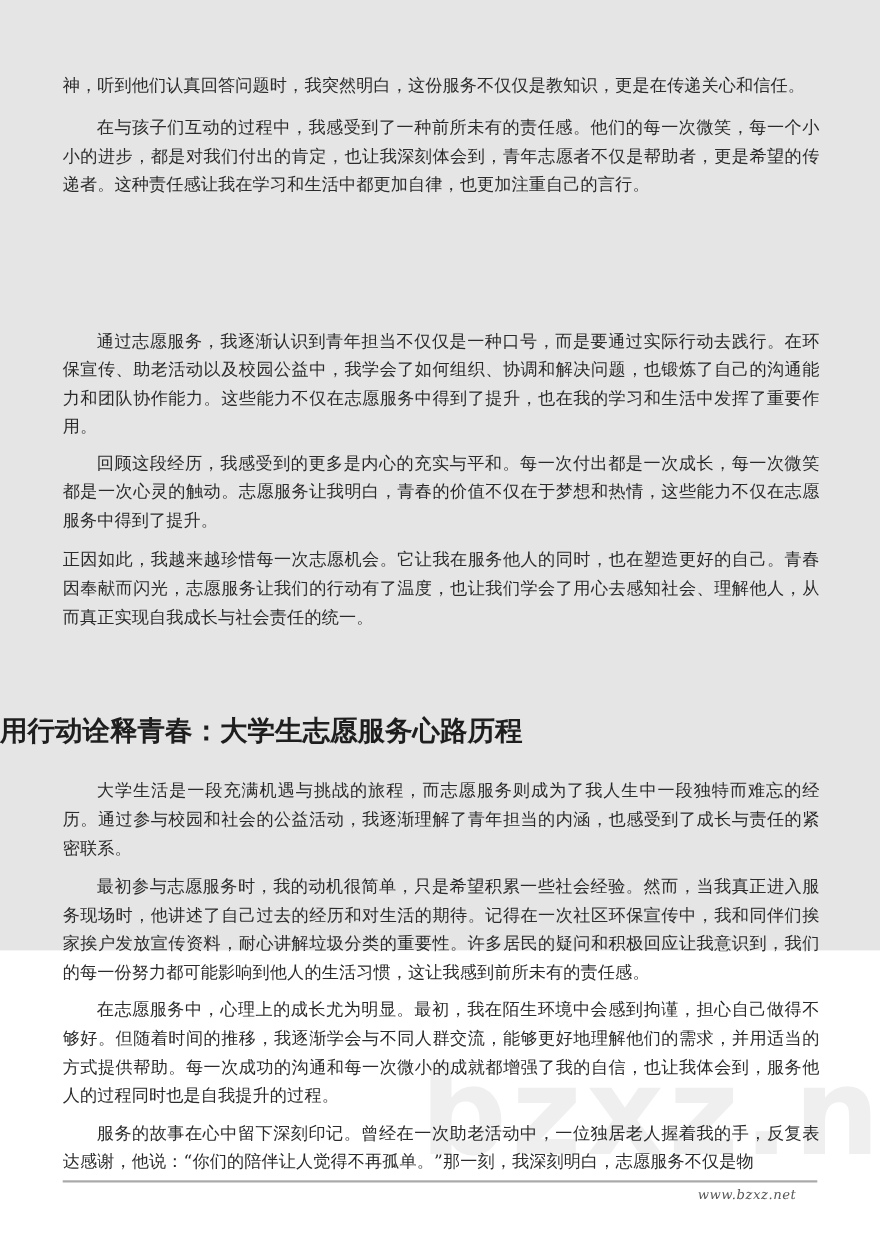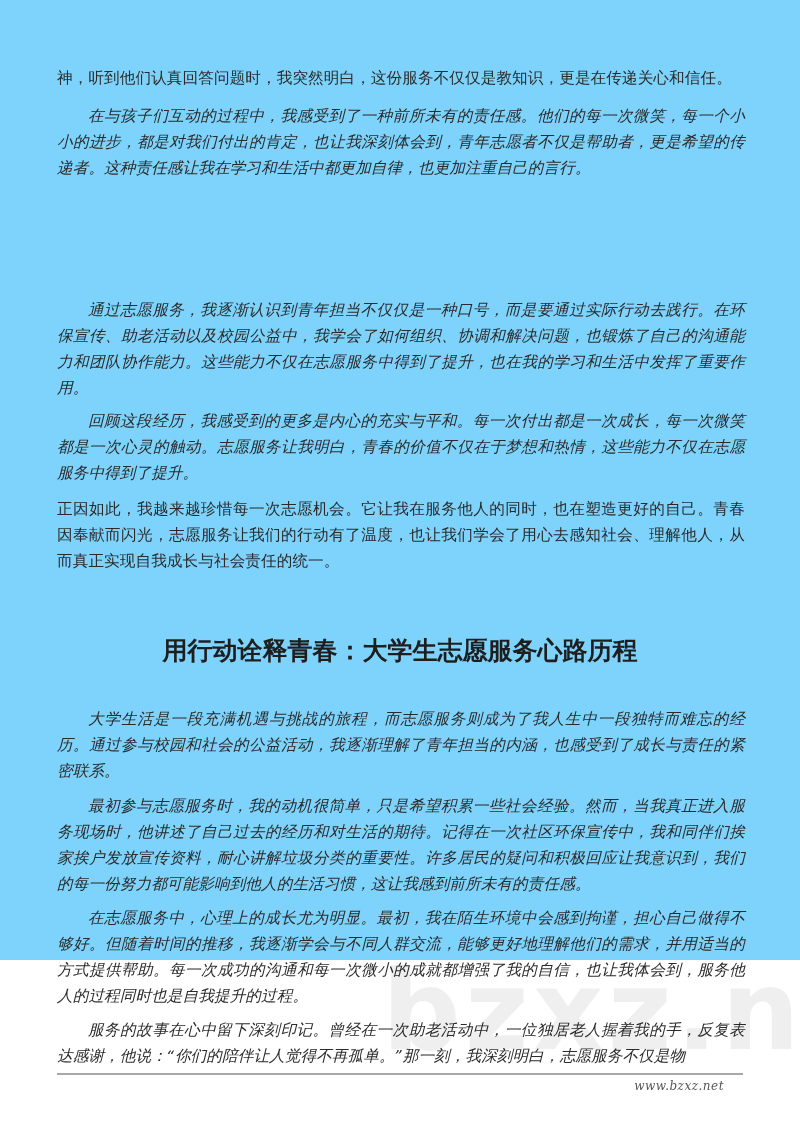--- a/index.html
+++ b/index.html
@@ -1,28 +1,28 @@
 <!DOCTYPE html>
 <html><head>
 <meta charset="utf-8">
 <style>
   html, body { margin: 0; padding: 0; background: #ffffff; }
   body { width: 800px; height: 1131px; position: relative; overflow: hidden; }
-  .page { position: absolute; left: 0; top: 0; width: 800px; height: 960px; background: #7dd3fc; }
+  .page { position: absolute; left: 0; top: 0; width: 800px; height: 864px; background: #e5e5e5; }
   .para {
     position: absolute; left: 57px; width: 688px;
     font-family: "DejaVu Serif", "Liberation Serif", serif;
     font-size: 15.6px; line-height: 26px; color: #2b2b2b;
     margin: 0; text-align: justify; letter-spacing: 0.1px;
   }
-  .indent { text-indent: 31px; font-style: italic; }
+  .indent { text-indent: 31px; }
   .title {
-    position: absolute; left: 0; width: 800px; top: 635px;
-    text-align: center; margin: 0;
-    font-family: Liberation Mono, monospace;
+    position: absolute; left: 0; width: 800px; top: 648px;
+    text-align: left; margin: 0;
+    font-family: Liberation Serif, serif;
     font-weight: bold; font-size: 25px; line-height: 36px; color: #1e1e1e;
   }
   .watermark {
     position: absolute; left: 382px; top: 956px;
     font-family: "DejaVu Sans", "Liberation Sans", sans-serif;
     font-weight: bold; font-size: 110px; line-height: 110px;
     color: #000; opacity: 0.06; letter-spacing: 4px; pointer-events: none;
   }
   .footer-rule {
     position: absolute; left: 57px; top: 1073px; width: 686px; height: 2px;

